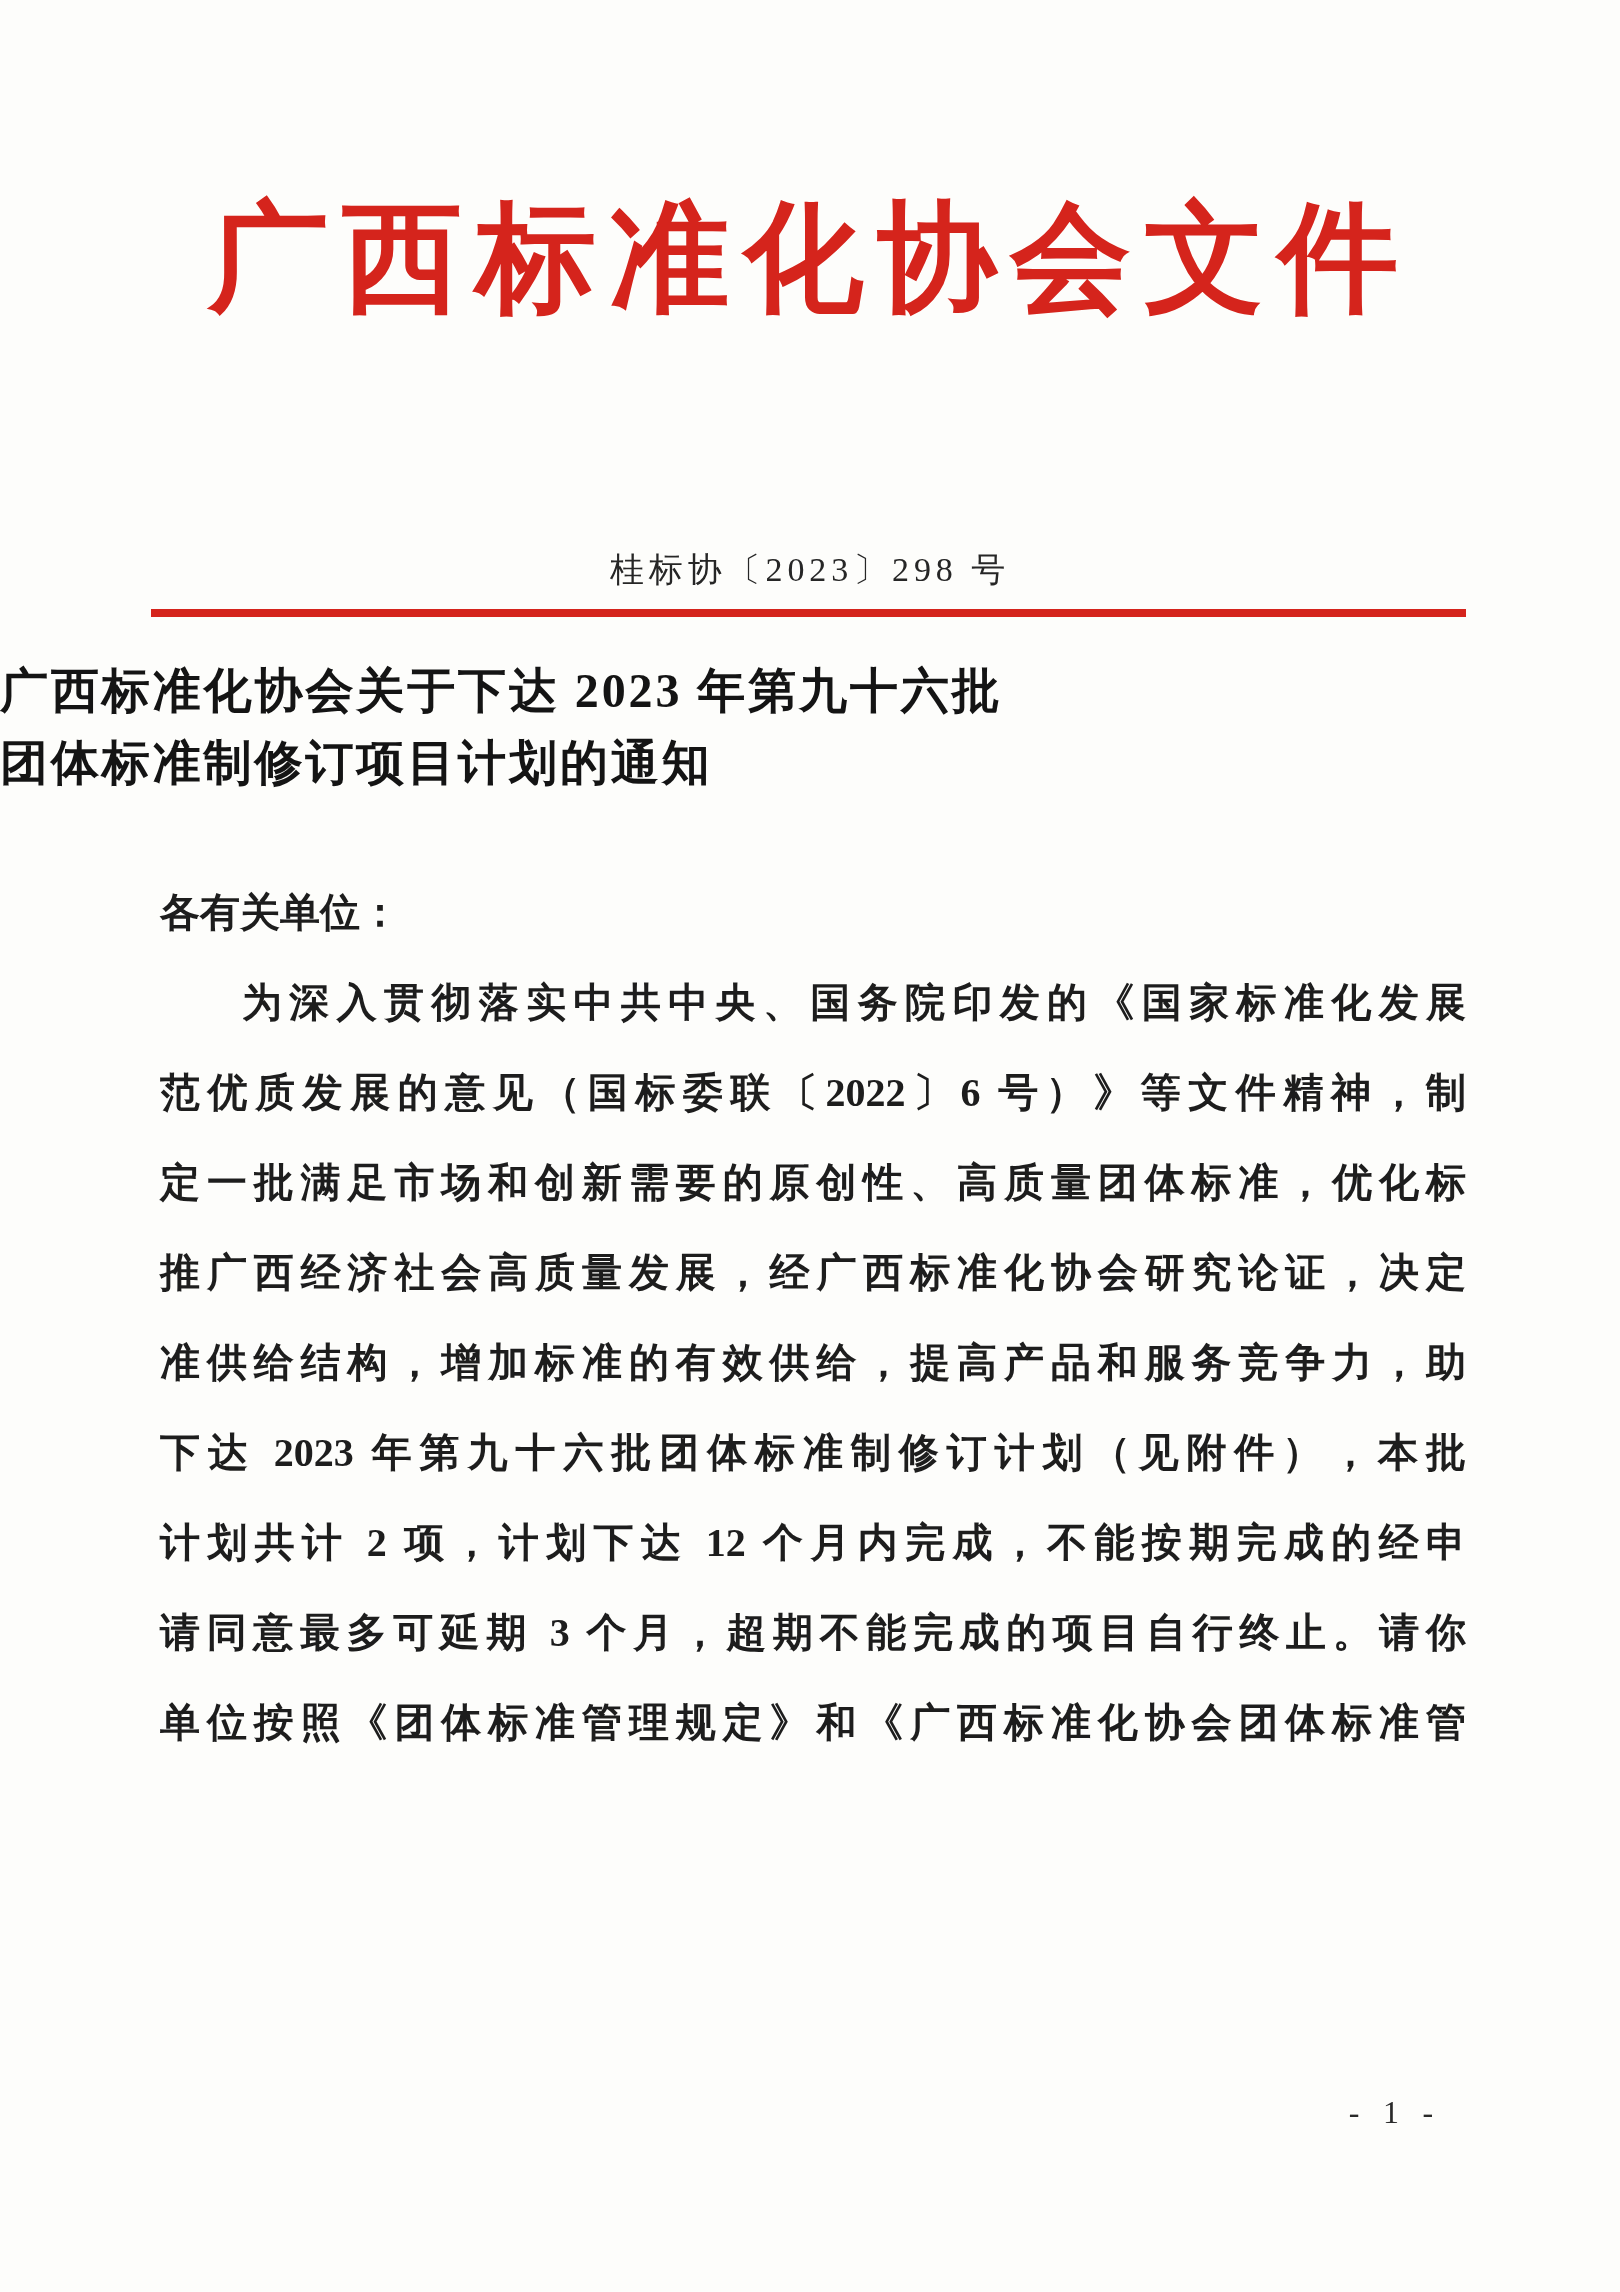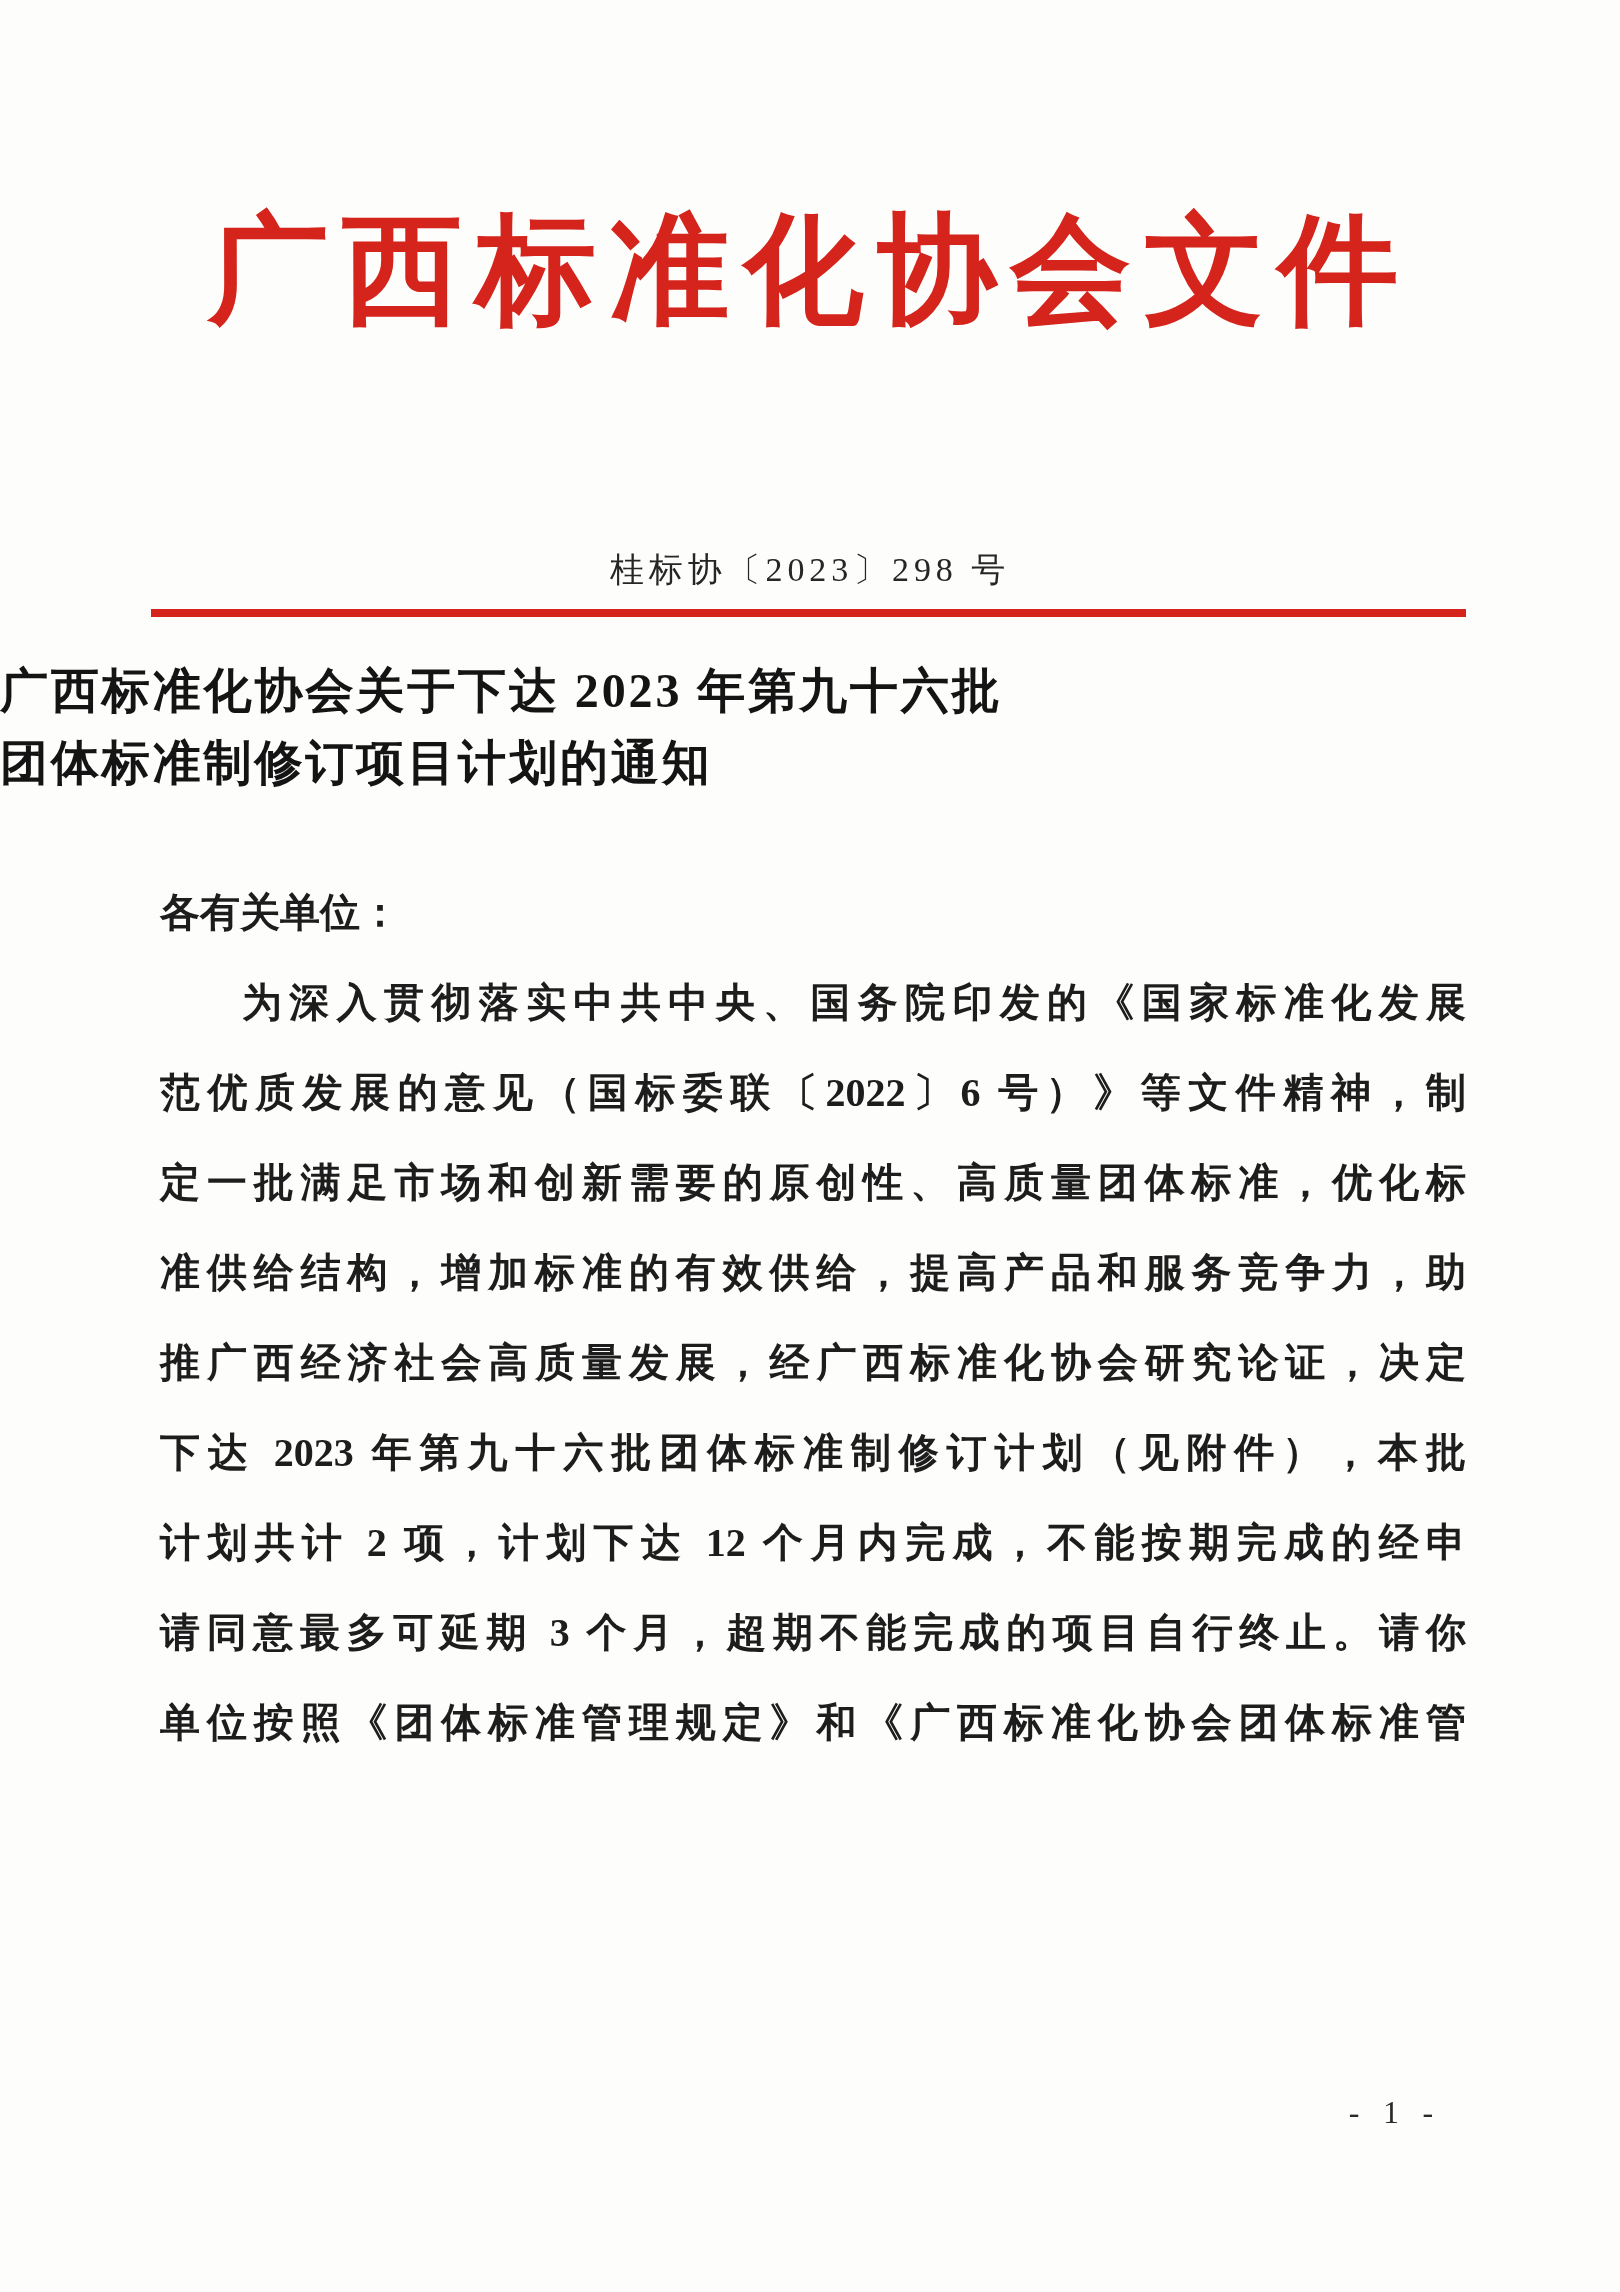--- a/index.html
+++ b/index.html
@@ -14,21 +14,21 @@
     position: relative;
     width: 1620px;
     height: 2293px;
     margin: 0 auto;
     background: #fdfdfb;
     overflow: hidden;
     box-shadow: 0 0 11.8px rgba(0,0,0,0.35);
   }
   .org-title {
     position: absolute;
-    top: 190px;
+    top: 178px;
     left: 0;
     width: 100%;
     text-align: center;
     font-size: 120px;
     font-weight: bold;
     letter-spacing: 13.7px;
     color: #d5241c;
     white-space: nowrap;
   }
   .doc-number {
@@ -109,22 +109,22 @@
     <div>广西标准化协会关于下达 2023 年第九十六批</div>
     <div>团体标准制修订项目计划的通知</div>
   </div>
 
   <div class="body-text">
     <div class="salutation">各有关单位：</div>
 
     <div class="para-line first-line">为深入贯彻落实中共中央、国务院印发的《国家标准化发展</div>
     <div class="para-line">范优质发展的意见（国标委联〔2022〕6 号）》等文件精神，制</div>
     <div class="para-line">定一批满足市场和创新需要的原创性、高质量团体标准，优化标</div>
+    <div class="para-line">推广西经济社会高质量发展，经广西标准化协会研究论证，决定</div>
     <div class="para-line">准供给结构，增加标准的有效供给，提高产品和服务竞争力，助</div>
-    <div class="para-line">推广西经济社会高质量发展，经广西标准化协会研究论证，决定</div>
     <div class="para-line">下达 2023 年第九十六批团体标准制修订计划（见附件），本批</div>
     <div class="para-line">计划共计 2 项，计划下达 12 个月内完成，不能按期完成的经申</div>
     <div class="para-line">请同意最多可延期 3 个月，超期不能完成的项目自行终止。请你</div>
     <div class="para-line">单位按照《团体标准管理规定》和《广西标准化协会团体标准管</div>
   </div>
 
   <div class="page-number">- 1 -</div>
 
 </div>
 

